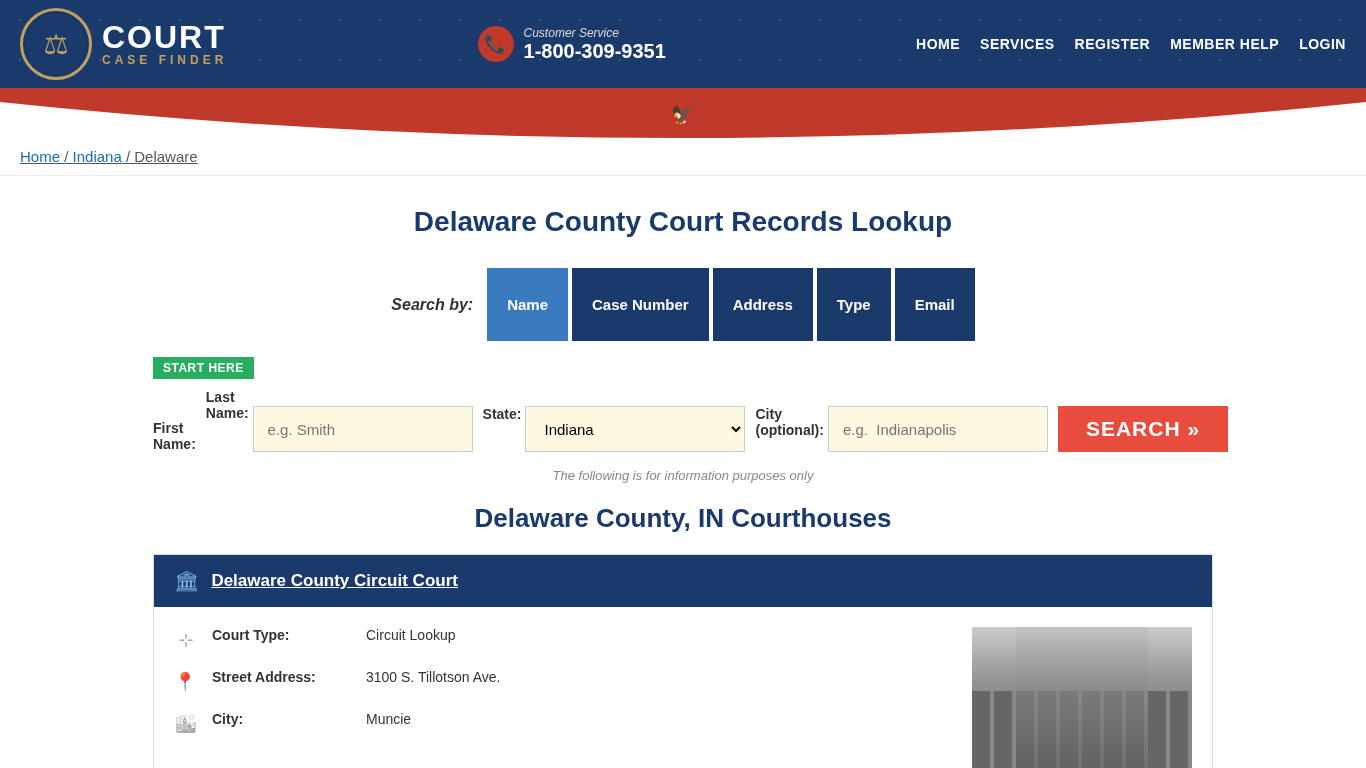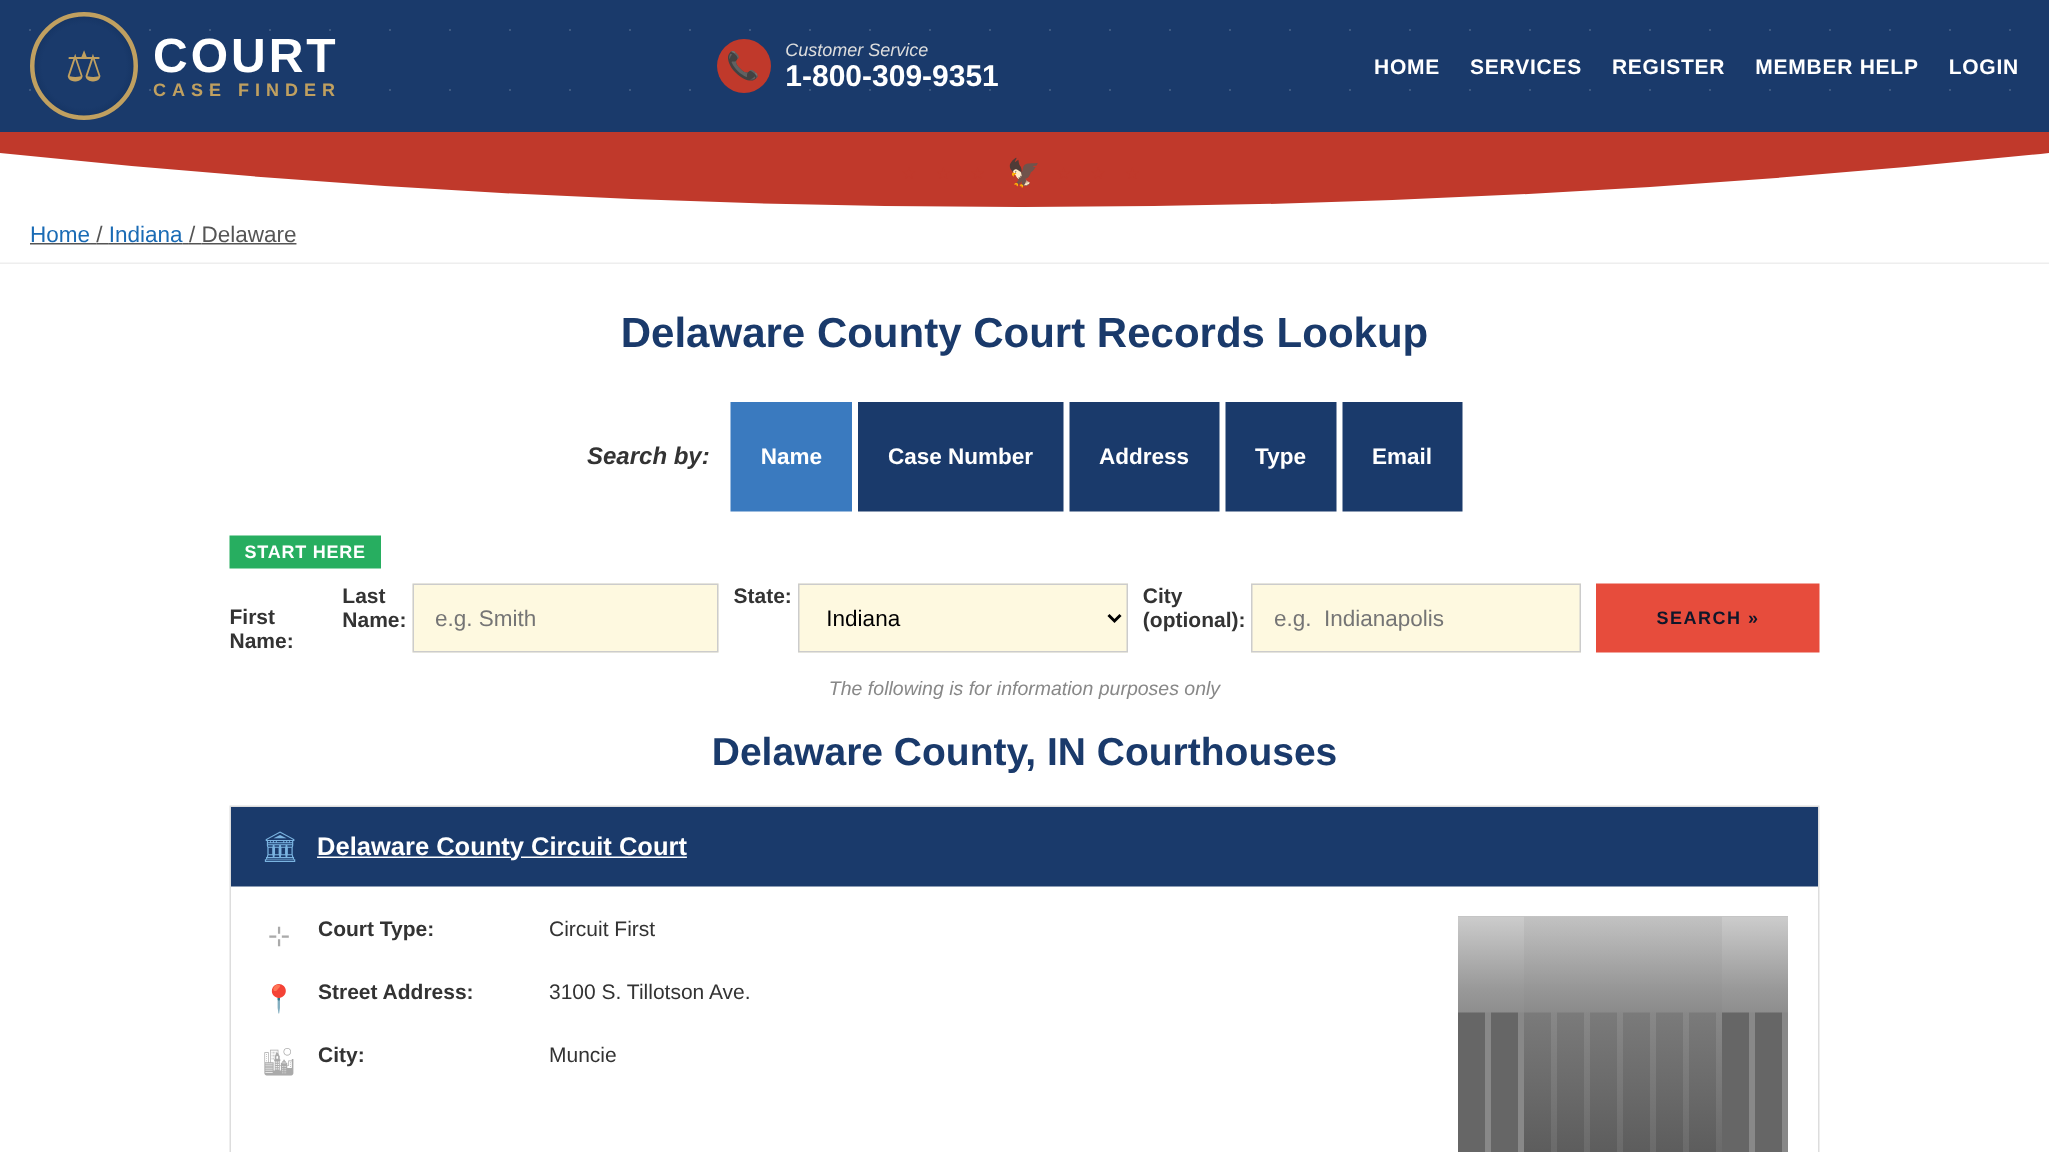--- a/index.html
+++ b/index.html
@@ -190,30 +190,30 @@
     }
     .form-group input, .form-group select {
       border: 1px solid #ccc;
       background: #fef9e0;
       padding: 10px 14px;
       font-size: 15px;
       outline: none;
       height: 46px;
     }
     .form-group.first-name input { width: 220px; }
-    .form-group.last-name input { width: 204px; }
+    .form-group.last-name input { width: 220px; margin-top: 17px; }
     .form-group.city input { width: 220px; }
     .form-group.state select { width: 220px; }
 
     .search-btn {
       background: #e74c3c;
-      color: #0f172a;
+      color: #ffffff;
       border: none;
-      padding: 0 40px;
-      font-size: 12px;
+      padding: 0 28px;
+      font-size: 21px;
       font-weight: bold;
       cursor: pointer;
       height: 46px;
       letter-spacing: 1px;
       white-space: nowrap;
     }
 
     .info-note {
       text-align: center;
       font-style: italic;
@@ -449,21 +449,21 @@
       <a href="#">Delaware County Circuit Court</a>
     </div>
 
     <div class="courthouse-body">
 
       <div class="courthouse-details">
 
         <div class="courthouse-detail-row">
           <span class="detail-icon">⊹</span>
           <span class="detail-label">Court Type:</span>
-          <span class="detail-value">Circuit First</span>
+          <span class="detail-value">Circuit Lookup</span>
         </div>
 
         <div class="courthouse-detail-row">
           <span class="detail-icon">📍</span>
           <span class="detail-label">Street Address:</span>
           <span class="detail-value">3100 S. Tillotson Ave.</span>
         </div>
 
         <div class="courthouse-detail-row">
           <span class="detail-icon">🏙</span>

